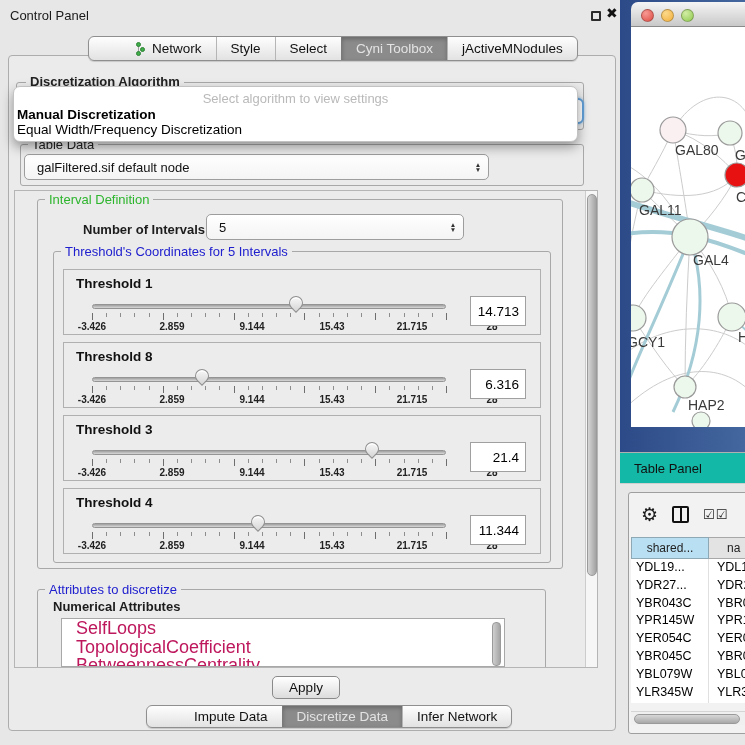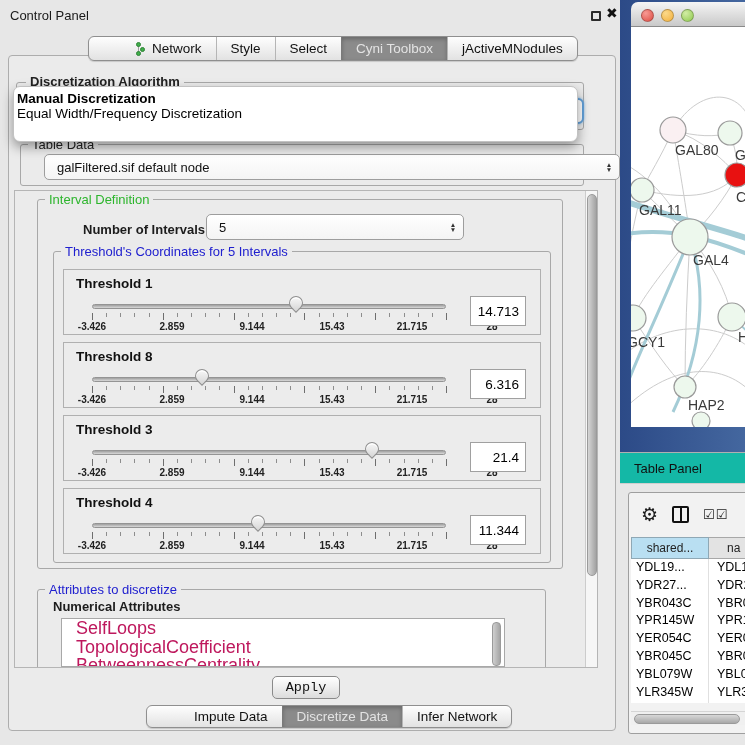--- a/index.html
+++ b/index.html
@@ -55,21 +55,21 @@
     background:repeating-linear-gradient(90deg,#6e6e6e 0,#6e6e6e 1px,transparent 1px,transparent 70.8px); }
   .scale-row { position:absolute; left:28px; top:51px; width:400px; height:12px; }
   .scale-row span { position:absolute; transform:translateX(-50%); font-size:10px; font-weight:600; color:#222; }
   .valbox { position:absolute; left:406px; top:26px; width:56px; height:30px; background:#fff; border:1px solid #a0a0a0; font-size:13.5px; text-align:right; padding-right:6px; line-height:28px; color:#000; }
 
   
   .attr-list { position:absolute; left:46px; top:31px; width:444px; height:49px; background:#fff; border:1px solid #a8a8a8; overflow:hidden; }
   .attr-list .item { padding-left:14px; height:18.5px; line-height:18.5px; font-size:18px; color:#be185d; }
   .attr-scroll { position:absolute; right:3px; top:3px; width:9px; height:44px; background:linear-gradient(90deg,#cfcfcf,#a5a5a5); border:1px solid #9a9a9a; border-radius:4px; }
 
-  .apply-btn { position:absolute; left:272px; top:676px; width:68px; height:23px; background:linear-gradient(#ffffff,#dcdcdc); border:1px solid #8a8a8a; border-radius:5px; font-size:13.5px; color:#111; text-align:center; line-height:21px;font-family:Liberation Mono, monospace; }
+  .apply-btn { position:absolute; left:272px; top:676px; width:68px; height:23px; background:linear-gradient(#ffffff,#dcdcdc); border:1px solid #8a8a8a; border-radius:5px; font-size:13.5px; color:#111; text-align:center; line-height:21px; }
 
   
   .net-frame { position:absolute; left:620px; top:0; width:125px; height:452px; background:linear-gradient(90deg,#2c4a87,#44679f); }
   .net-titlebar { position:absolute; left:11px; top:2px; right:0; height:25px; background:linear-gradient(#f5f5f5,#c9c9c9); border-bottom:1px solid #8a8a8a; border-top-left-radius:7px; }
   .light { position:absolute; top:7px; width:13px; height:13px; border-radius:50%; border:1px solid rgba(0,0,0,.25); }
   .net-canvas { position:absolute; left:11px; top:27px; right:0; bottom:25px; background:#fff; overflow:hidden; }
   .net-canvas svg { display:block; }
 
   
   .tp-bar { position:absolute; left:620px; top:452px; width:125px; height:32px; background:#14b8a6; border-top:1px solid #b0b0b0; border-bottom:1px solid #cfcfcf; }
@@ -126,29 +126,30 @@
       <span>jActiveMNodules</span>
     </div>
 </div>
 
 <div class="group" style="left:16px;top:82px;width:568px;height:48px;"></div>
 <div class="group-label lbl-dark" style="left:26px;top:74px;font-weight:bold;">Discretization Algorithm</div>
 <div class="combo-focus"></div>
 
 <div class="group" style="left:20px;top:144px;width:564px;height:42px;"></div>
 <div class="group-label lbl-dark" style="left:28px;top:137px;">Table Data</div>
-<div class="combo" style="left:44px;top:154px;width:576px;height:26px;">
+<div class="combo" style="left:24px;top:154px;width:465px;height:26px;">
   <span class="txt">galFiltered.sif default node</span>
   <span class="stepper">
       <span>▲</span>
       <span>▼</span>
     </span>
 </div>
 
 <div class="popup">
+  <div class="ph">Select algorithm to view settings</div>
   <div class="opt bold">Manual Discretization</div>
   <div class="opt">Equal Width/Frequency Discretization</div>
 </div>
 
 <div class="scrollregion">
 
   <div class="group" style="left:22px;top:8px;width:526px;height:370px;"></div>
   <div class="group-label lbl-green" style="left:30px;top:1px;">Interval Definition</div>
 
   <div style="position:absolute;left:68px;top:31px;font-weight:bold;">Number of Intervals</div>

